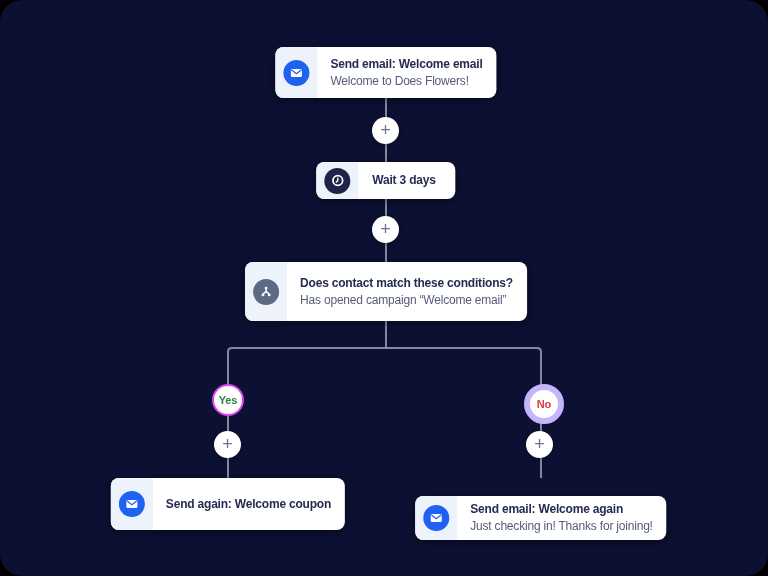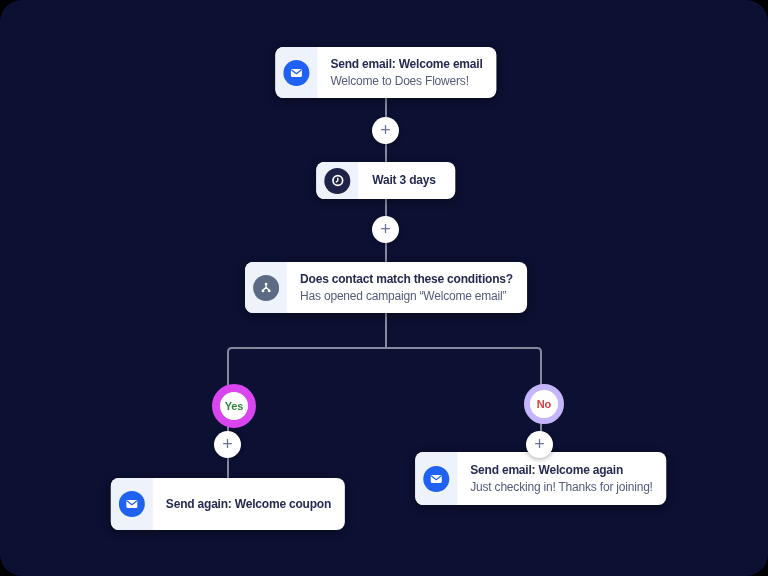--- a/index.html
+++ b/index.html
@@ -28,21 +28,21 @@
     color:#6d7390;display:flex;align-items:center;justify-content:center;
     font-size:18px;font-weight:400;line-height:1;cursor:pointer;
     box-shadow:0 1px 5px rgba(0,0,0,.35);user-select:none;
   }
   .plus-btn span{margin-top:-1px;}
   .branch-badge{
     position:absolute;z-index:4;width:28px;height:28px;border-radius:50%;background:#fff;
     display:flex;align-items:center;justify-content:center;
     font-size:11px;font-weight:bold;letter-spacing:-0.2px;
   }
-  .badge-yes{border:8px solid #d946ef;color:#2e8540;}
+  .badge-yes{border:2px solid #d946ef;color:#2e8540;}
   .badge-no{border:6px solid #c4b5fd;color:#d43f3f;}
 </style>
 </head>
 <body>
 
 <div class="screen">
 
   <svg class="connectors" width="768" height="576" viewBox="0 0 768 576">
     <g stroke="#9aa0b2" stroke-width="2" fill="none" opacity="0.85">
       <path d="M386 98 V162"></path>
@@ -83,21 +83,21 @@
     </div>
     <div class="card-text">
       <div class="card-title">Wait 3 days</div>
     </div>
   </div>
 
   <div class="plus-btn" style="left:372px;top:216px;">
     <span>+</span>
   </div>
 
-  <div class="card" style="left:386px;top:262px;height:51px;">
+  <div class="card" style="left:386px;top:262px;height:59px;">
     <div class="icon-panel">
       <div class="icon-circle icon-branch">
         <svg width="14" height="14" viewBox="0 0 14 14">
           <circle cx="7" cy="3.1" r="1.4" fill="#fff"></circle>
           <path d="M7 4.4 V6.3 M7 6.3 L4.1 8.9 M7 6.3 L9.9 8.9" stroke="#fff" stroke-width="1.4" fill="none" stroke-linecap="round"></path>
           <circle cx="3.9" cy="9.9" r="1.4" fill="#fff"></circle>
           <circle cx="10.1" cy="9.9" r="1.4" fill="#fff"></circle>
         </svg>
       </div>
     </div>
@@ -128,21 +128,21 @@
           <rect x="1.5" y="3" width="11" height="8" rx="1.3" fill="#fff"></rect>
           <path d="M2.2 4.1 L7 7.7 L11.8 4.1" stroke="#1f62f2" stroke-width="1.3" fill="none" stroke-linecap="round"></path>
         </svg>
       </div>
     </div>
     <div class="card-text">
       <div class="card-title">Send again: Welcome coupon</div>
     </div>
   </div>
 
-  <div class="card" style="left:541px;top:452px;height:53px;">
+  <div class="card" style="left:541px;top:496px;height:44px;">
     <div class="icon-panel">
       <div class="icon-circle icon-email">
         <svg width="14" height="14" viewBox="0 0 14 14">
           <rect x="1.5" y="3" width="11" height="8" rx="1.3" fill="#fff"></rect>
           <path d="M2.2 4.1 L7 7.7 L11.8 4.1" stroke="#1f62f2" stroke-width="1.3" fill="none" stroke-linecap="round"></path>
         </svg>
       </div>
     </div>
     <div class="card-text">
       <div class="card-title">Send email: Welcome again</div>

